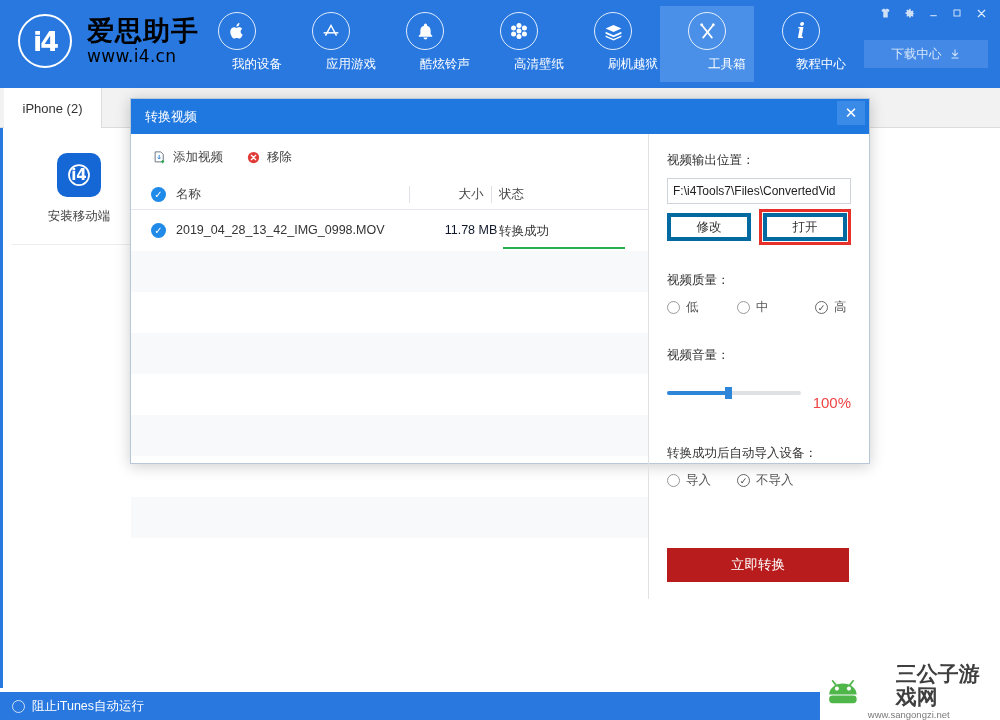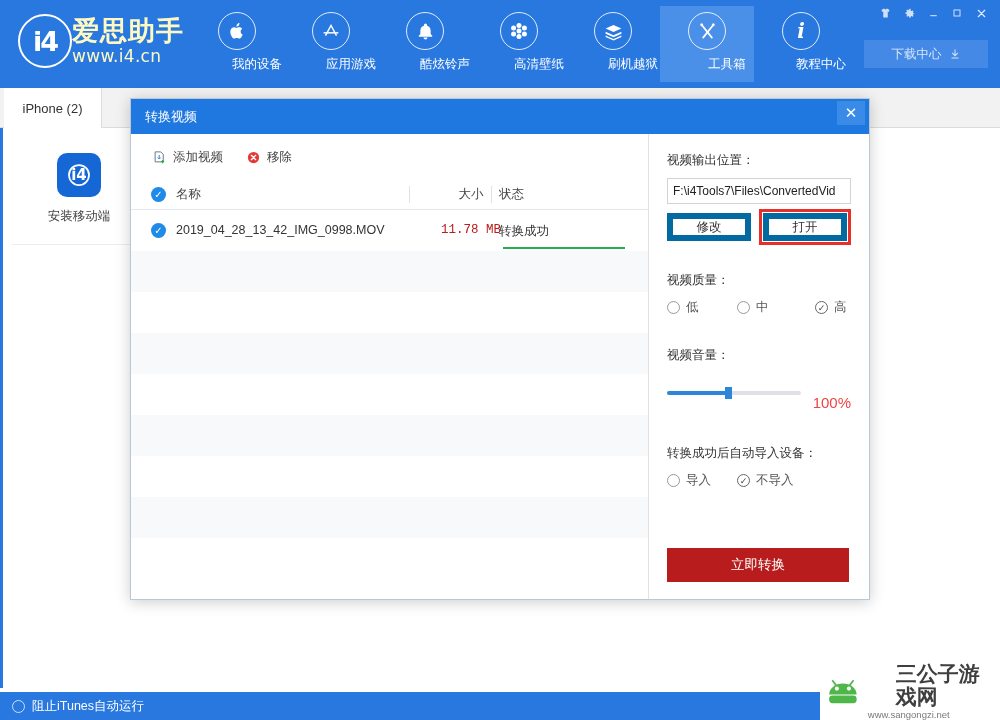--- a/index.html
+++ b/index.html
@@ -27,21 +27,21 @@
     display: flex; align-items: center;
   }
   .logo-circle {
     width: 54px; height: 54px; border-radius: 50%;
     border: 2.5px solid #ffffff;
     display: flex; align-items: center; justify-content: center;
     color: #ffffff; font-size: 27px; font-weight: bold;
     font-family: "DejaVu Sans", sans-serif;
     letter-spacing: -2px;
   }
-  .logo-text { margin-left: 0; color: #fef9c3; }
+  .logo-text { margin-left: 15px; color: #000000; }
   .logo-text .cn {
     font-size: 27px; font-weight: bold; letter-spacing: 1px;
     line-height: 30px;
     font-family: "DejaVu Sans", sans-serif;
   }
   .logo-text .url {
     font-size: 17px; line-height: 20px; letter-spacing: .3px;
     font-family: "DejaVu Sans", sans-serif;
   }
 
@@ -136,21 +136,21 @@
     color: #ffffff;
   }
   .tool-label {
     margin-top: 11px; font-size: 12.5px; color: #444;
     white-space: nowrap;
   }
 
   
   .modal {
     position: absolute; left: 130px; top: 98px;
-    width: 740px; height: 502px;
+    width: 740px; height: 366px;
     background: #ffffff;
     border: 1px solid #b9c8d8;
     box-shadow: 0 2px 14px rgba(0,0,0,.20);
   }
   .modal-title {
     position: relative;
     height: 35px; background: #1f78e0;
     display: flex; align-items: center;
     color: #ffffff; font-size: 13px; padding-left: 14px;
   }
@@ -198,42 +198,42 @@
   .vdiv { position: absolute; top: 6px; width: 1px; height: 17px; background: #dfe3e8; }
 
   .list-rows { position: relative; }
   .row {
     height: 41px; position: relative;
     font-size: 12.5px; color: #333;
   }
   .row.alt { background: #f8f9fa; }
   .row .r-check { position: absolute; left: 20px; top: 13px; }
   .row .r-name { position: absolute; left: 45px; top: 13px; }
-  .row .r-size { position: absolute; left: 285px; top: 13px; width: 110px; text-align: center; color: #b91c1c; font-family: Liberation Mono, monospace; }
+  .row .r-size { position: absolute; left: 285px; top: 13px; width: 110px; text-align: center; color: #0f172a; }
   .row .r-state { position: absolute; left: 368px; top: 13px; color: #333; }
   .row .r-bar {
     position: absolute; left: 372px; top: 37px;
     width: 122px; height: 2px; background: #27ae4e;
   }
 
   .modal-right {
     width: 220px; height: 465px; position: relative; padding: 0 18px;
   }
   .fld-label { font-size: 12.5px; color: #333; }
   .path-input {
     margin-top: 9px; width: 184px; height: 26px;
     border: 1px solid #cfd4da; background: #fff;
     font-size: 12px; color: #222; padding: 0 5px;
     font-family: "Liberation Sans", sans-serif;
     white-space: nowrap; overflow: hidden;
     display: flex; align-items: center;
   }
   .btn-row { margin-top: 9px; display: flex; gap: 12px; }
   .sbtn {
-    width: 84px; height: 28px; border: 6px solid #0369a1;
+    width: 84px; height: 28px; border: 4px solid #0369a1;
     background: #fff; font-size: 12.5px; color: #333;
     display: flex; align-items: center; justify-content: center;
     cursor: pointer;
   }
   .sbtn.hl { outline: 3px solid #e8302a; outline-offset: 1px; }
 
   .radio-row { margin-top: 10px; display: flex; align-items: center; }
   .radio {
     display: flex; align-items: center; gap: 6px;
     font-size: 12.5px; color: #555; cursor: pointer;

